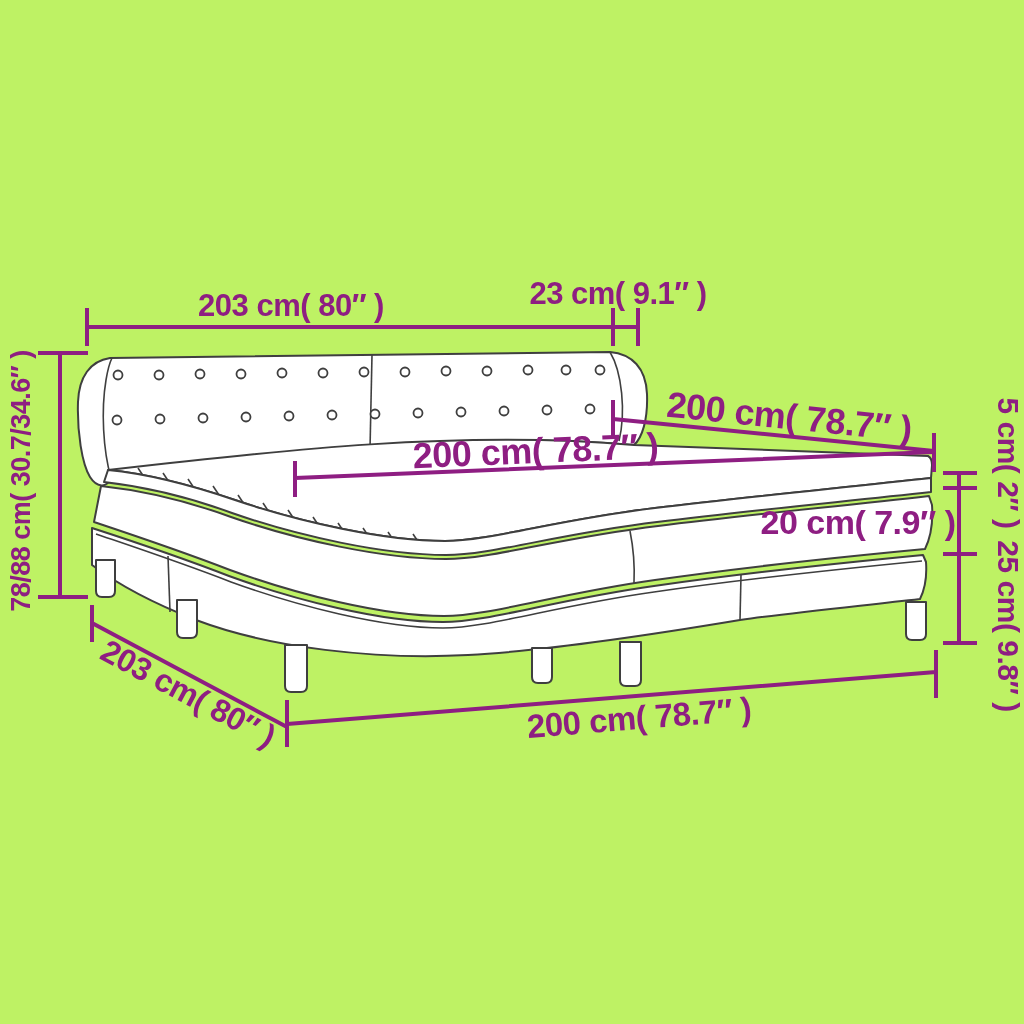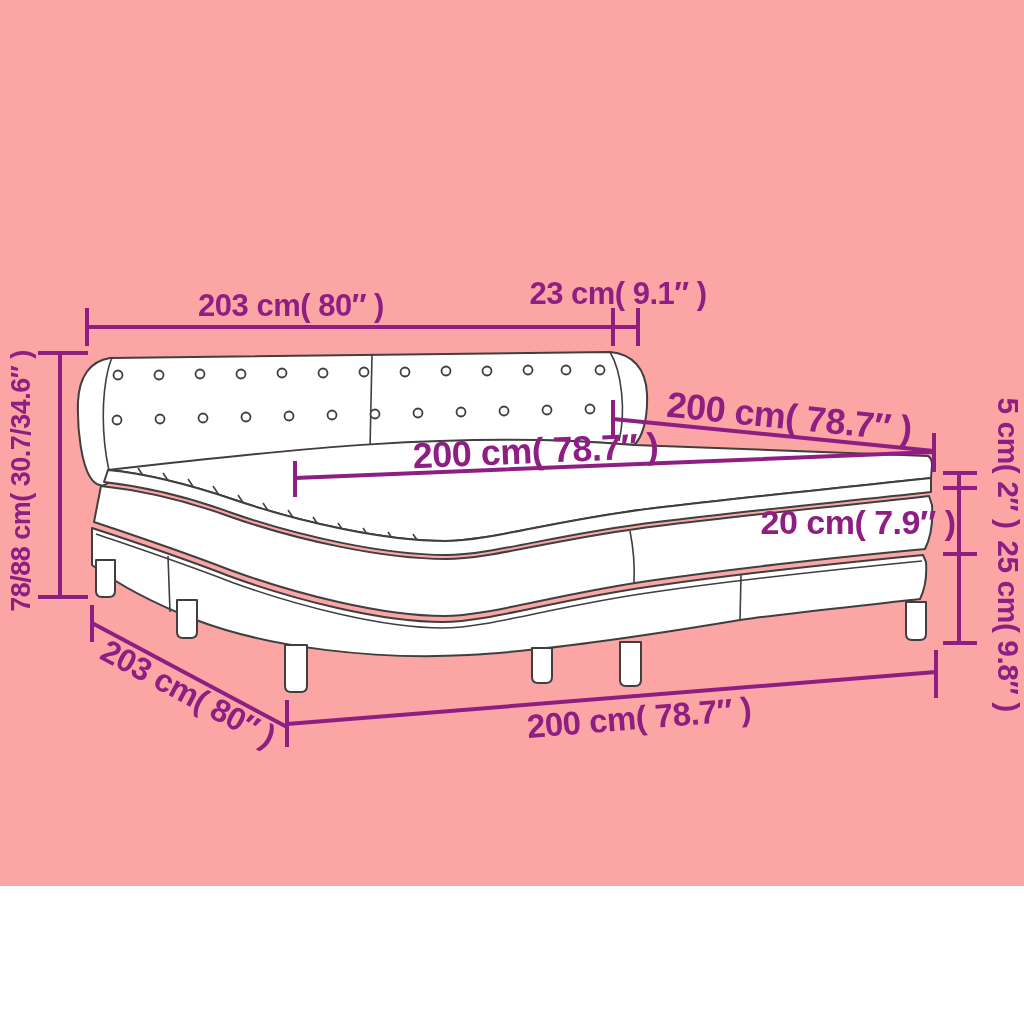--- a/index.html
+++ b/index.html
@@ -1,16 +1,16 @@
 <!DOCTYPE html>
 <html><head>
 <meta charset="utf-8">
 <style>
   html,body{margin:0;padding:0;background:#ffffff;}
-  .stage{position:relative;width:1024px;height:886px;background:#fca5a5;overflow:hidden;
+  .stage{position:relative;width:1024px;height:1024px;background:#bef264;overflow:hidden;
          font-family:"Liberation Sans", sans-serif;}
   svg{position:absolute;left:0;top:0;}
   .artfill{stroke:#3f3f3f;stroke-width:2;fill:#ffffff;stroke-linejoin:round;}
   .thin{stroke:#3f3f3f;stroke-width:1.6;fill:none;}
   .dim{stroke:#8e1e82;stroke-width:4;fill:none;stroke-linecap:butt;}
   .dimtxt{fill:#8e1e82;font-weight:bold;letter-spacing:-0.5px;}
   .btn{stroke:#3f3f3f;stroke-width:1.8;fill:#ffffff;}
 </style>
 </head>
 <body>

